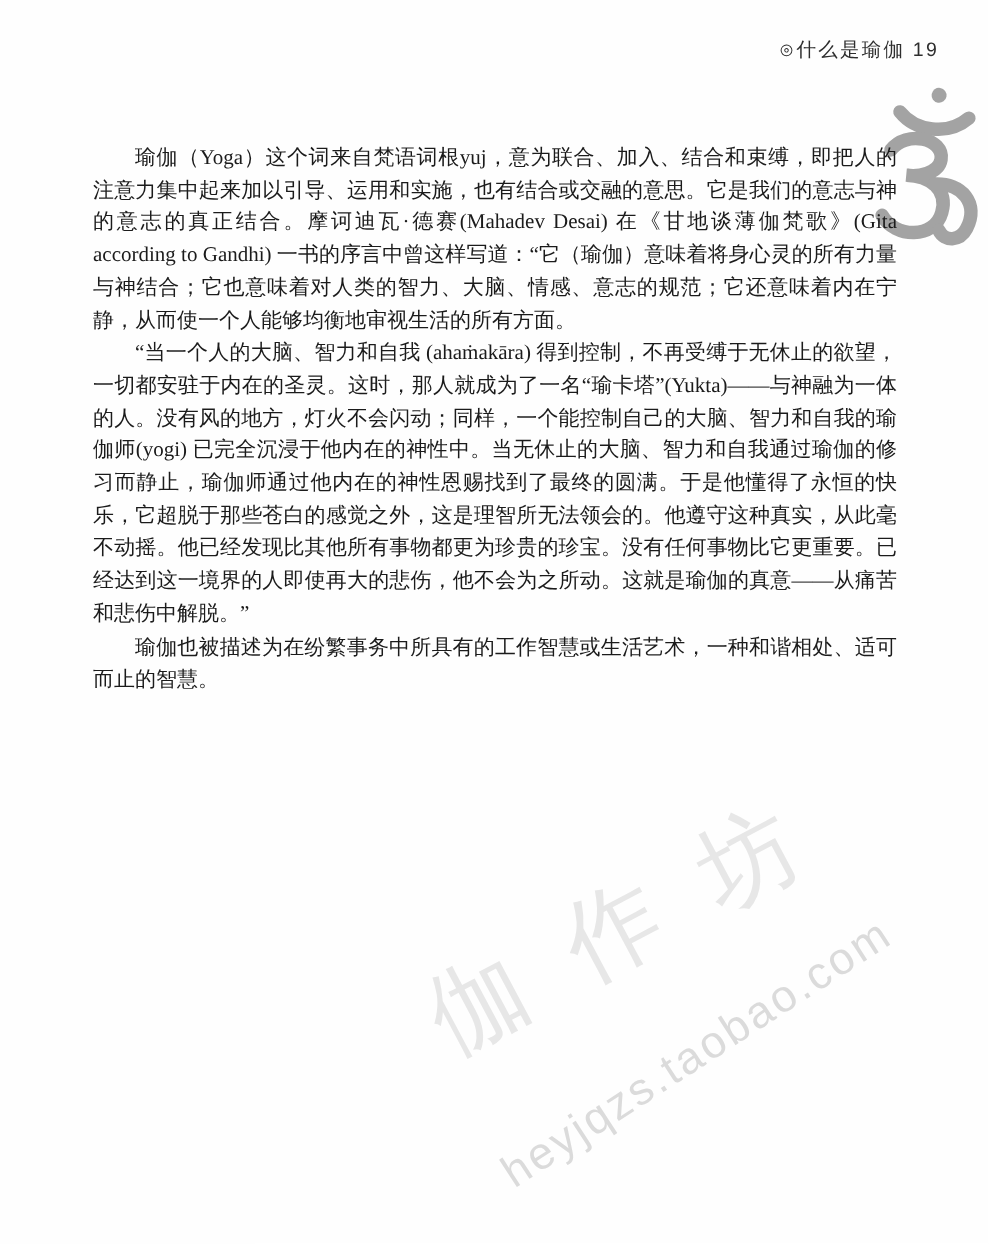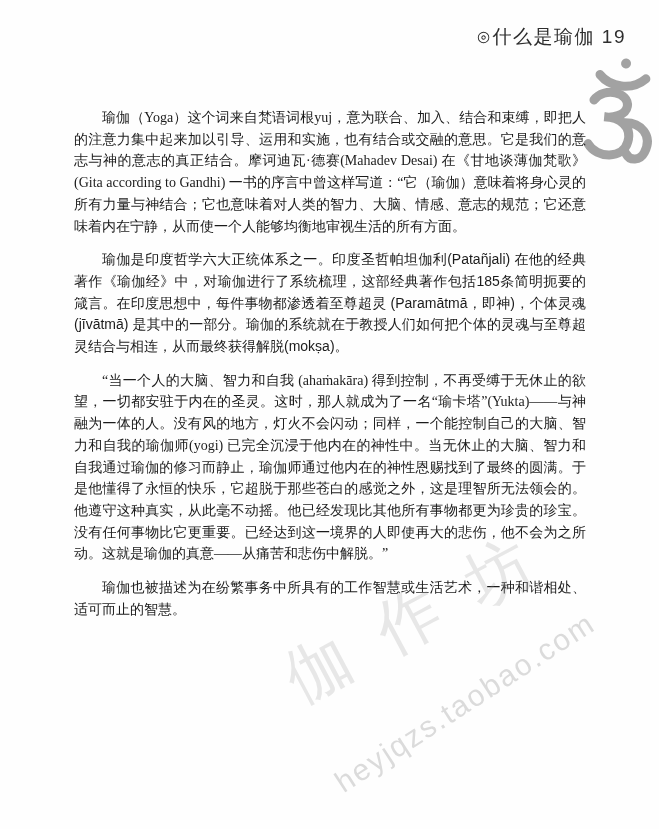--- a/index.html
+++ b/index.html
@@ -9,21 +9,21 @@
     height: 829px;
     background: #fefefe;
     overflow: hidden;
     font-family: "Liberation Sans", sans-serif;
     color: #1b1b1b;
   }
   .running-head {
     position: absolute;
     top: 24px;
     right: 33px;
-    font-size: 19px;
+    font-size: 13px;
     letter-spacing: 1.5px;
     color: #2e2e2e;
     z-index: 3;
   }
   .om-wrap {
     position: absolute;
     top: 48px;
     right: -6px;
     width: 100px;
     height: 145px;
@@ -34,21 +34,21 @@
   .content {
     position: absolute;
     left: 62px;
     top: 95px;
     width: 536px;
     font-size: 14px;
     line-height: 21.7px;
     text-align: justify;
     z-index: 2;
   }
-  .para { margin: 12px; text-indent: 2em; }
+  .para { margin: 0; text-indent: 2em; }
   .kai { font-family: "Liberation Serif", serif; }
   .gap-top { margin-top: 22px; }
   .watermark-hanzi {
     position: absolute;
     left: 290px;
     top: 640px;
     font-size: 64px;
     letter-spacing: 38px;
     color: rgba(150,150,150,0.22);
     transform: rotate(-28deg);
@@ -89,21 +89,20 @@
 
         <path d="M26 48 C 34 33, 60 35, 60 49 C 60 59, 46 63, 39 63 C 54 61, 68 68, 66 84 C 64 102, 38 106, 27 92"></path>
 
         <path d="M58 66 C 76 62, 90 74, 84 92 C 81 101, 71 103, 66 96"></path>
       </g>
     </svg>
   </div>
 
   <main class="content">
     <p class="para kai">瑜伽（Yoga）这个词来自梵语词根yuj，意为联合、加入、结合和束缚，即把人的注意力集中起来加以引导、运用和实施，也有结合或交融的意思。它是我们的意志与神的意志的真正结合。摩诃迪瓦·德赛(Mahadev Desai) 在《甘地谈薄伽梵歌》(Gita according to Gandhi) 一书的序言中曾这样写道：“它（瑜伽）意味着将身心灵的所有力量与神结合；它也意味着对人类的智力、大脑、情感、意志的规范；它还意味着内在宁静，从而使一个人能够均衡地审视生活的所有方面。</p>
-    <p class="para">瑜伽是印度哲学六大正统体系之一。印度圣哲帕坦伽利(Patañjali) 在他的经典著作《瑜伽经》中，对瑜伽进行了系统梳理，这部经典著作包括185条简明扼要的箴言。在印度思想中，每件事物都渗透着至尊超灵 (Paramātmā，即神)，个体灵魂 (jīvātmā) 是其中的一部分。瑜伽的系统就在于教授人们如何把个体的灵魂与至尊超灵结合与相连，从而最终获得解脱(mokṣa)。</p>
     <p class="para kai">“当一个人的大脑、智力和自我 (ahaṁakāra) 得到控制，不再受缚于无休止的欲望，一切都安驻于内在的圣灵。这时，那人就成为了一名“瑜卡塔”(Yukta)——与神融为一体的人。没有风的地方，灯火不会闪动；同样，一个能控制自己的大脑、智力和自我的瑜伽师(yogi) 已完全沉浸于他内在的神性中。当无休止的大脑、智力和自我通过瑜伽的修习而静止，瑜伽师通过他内在的神性恩赐找到了最终的圆满。于是他懂得了永恒的快乐，它超脱于那些苍白的感觉之外，这是理智所无法领会的。他遵守这种真实，从此毫不动摇。他已经发现比其他所有事物都更为珍贵的珍宝。没有任何事物比它更重要。已经达到这一境界的人即使再大的悲伤，他不会为之所动。这就是瑜伽的真意——从痛苦和悲伤中解脱。”</p>
     <p class="para">瑜伽也被描述为在纷繁事务中所具有的工作智慧或生活艺术，一种和谐相处、适可而止的智慧。</p>
 
   </main>
 
   <div class="watermark-hanzi">伽作坊</div>
 
   <div class="watermark-url">heyjqzs.taobao.com</div>
 
 </div>

